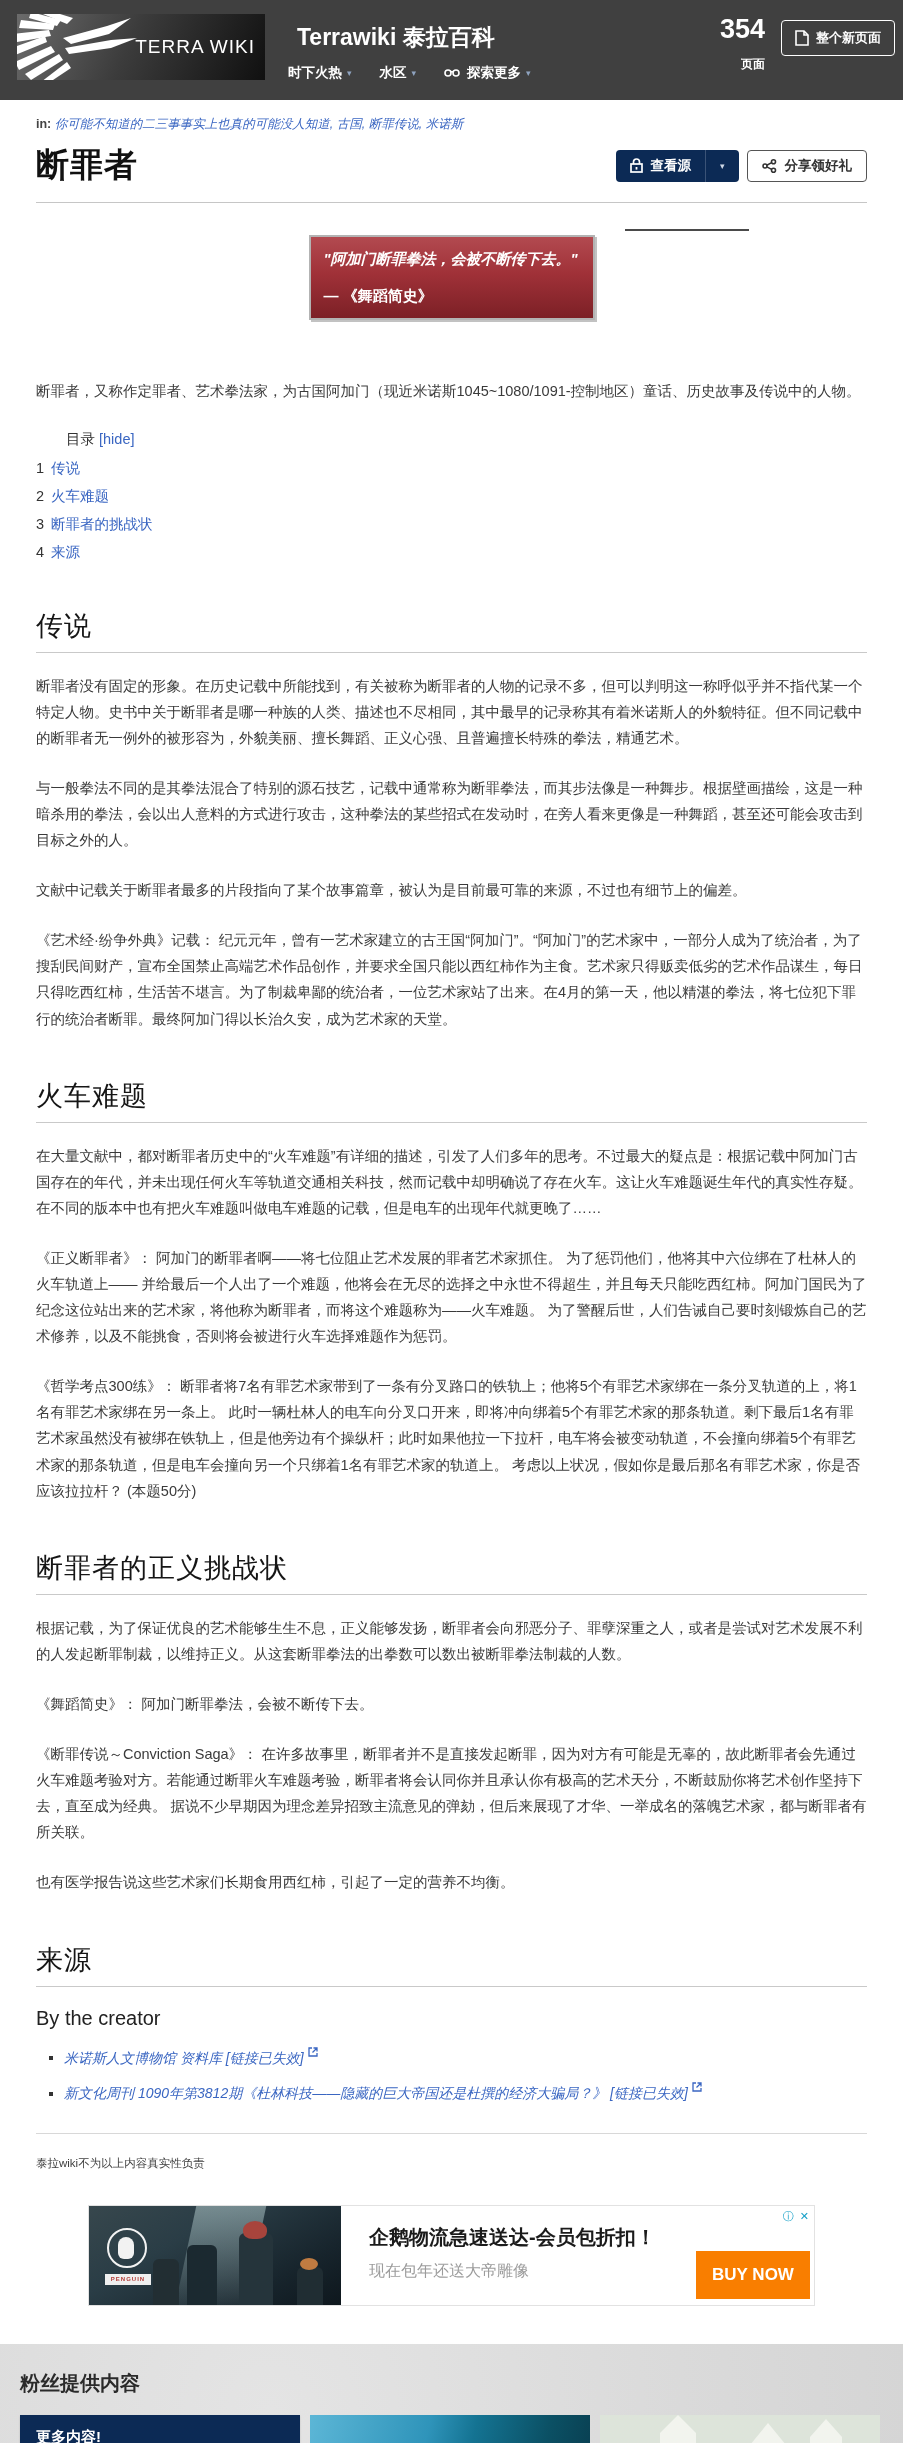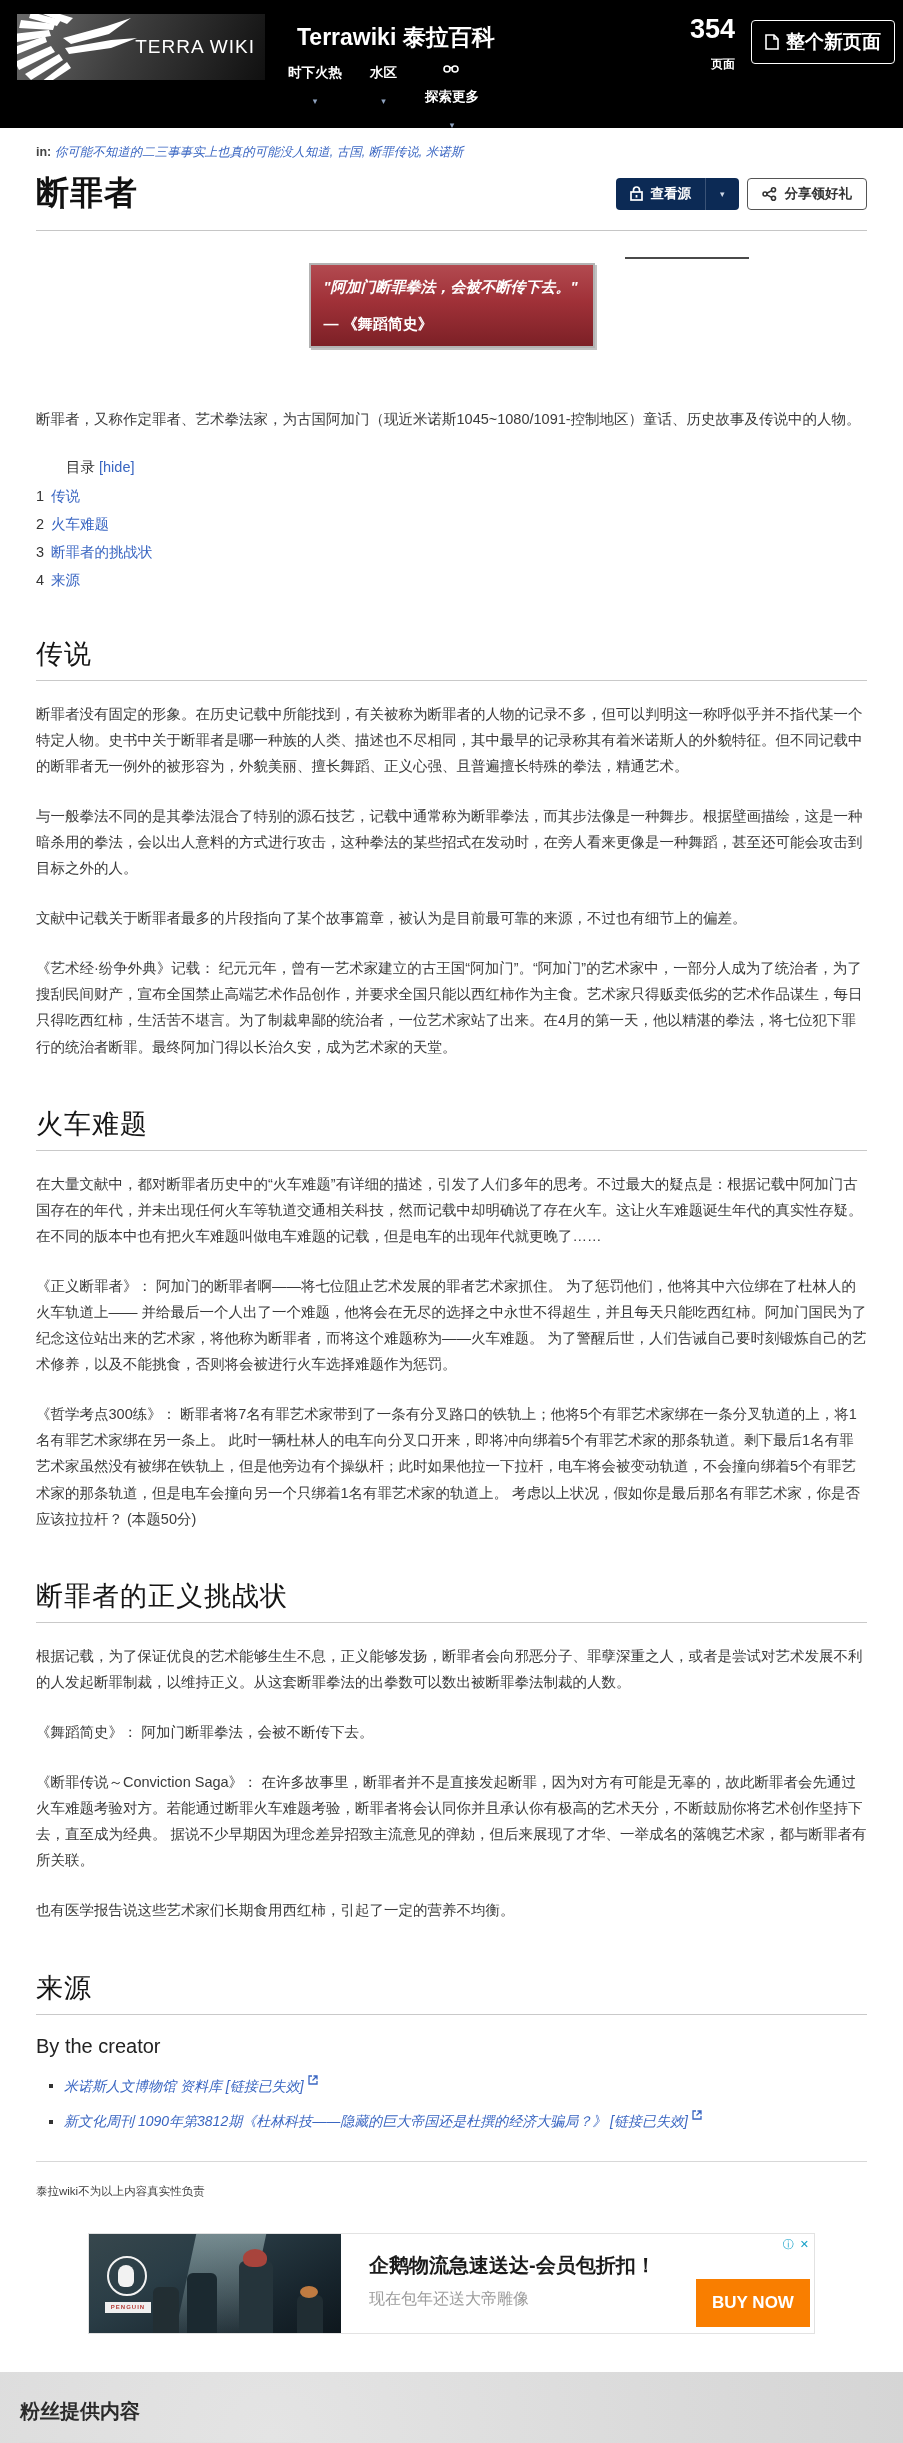--- a/index.html
+++ b/index.html
@@ -6,45 +6,45 @@
   html,body { background:#ffffff; }
   body {
     width:903px; min-height:2443px; margin:0 auto;
     font-family:"Liberation Sans","DejaVu Sans",sans-serif;
     color:#3a3a3a; font-size:14.5px;
   }
   a { text-decoration:none; }
 
   
   .site-header {
-    position:relative; height:128px; background:#000000; color:#fff;padding-left:12px;
+    position:relative; height:100px; background:#404040; color:#fff;padding-left:12px;
   }
   .logo-box {
     position:absolute; left:17px; top:14px; width:248px; height:66px;
     background:linear-gradient(115deg,#6b6b6b 0%,#3c3c3c 45%,#101010 100%);
     display:flex; align-items:center; justify-content:flex-end;
     padding-right:10px; overflow:hidden; cursor:pointer;
   }
   .logo-box svg { position:absolute; left:-6px; top:-4px; }
   .logo-text { font-size:19px; letter-spacing:1px; color:#fff; font-weight:400; position:relative; }
   .site-title {
     position:absolute; left:288px; top:22px; font-size:23px; font-weight:bold; color:#fff; cursor:pointer;margin-left:9px;
   }
   .site-nav { position:absolute; left:288px; top:64px; display:flex; gap:28px; }
-  .nav-item { display:flex; align-items:center; gap:14px; font-size:13.5px; font-weight:bold; color:#fff; cursor:pointer;flex-direction:column; }
+  .nav-item { display:flex; align-items:center; gap:5px; font-size:13.5px; font-weight:bold; color:#fff; cursor:pointer; }
   .chev { font-size:9px; color:#8fa3c0; }
   .explore-ico { display:inline-flex; margin-right:2px; }
   .header-right { position:absolute; right:8px; top:16px; display:flex; align-items:flex-start; gap:16px; }
   .page-counter { text-align:right; line-height:1; }
   .page-counter .num { font-size:27px; font-weight:bold; display:block; }
   .page-counter .lbl { font-size:12px; font-weight:bold; display:block; margin-top:15px; }
   .newpage-btn {
     margin-top:4px; display:flex; align-items:center; gap:7px;
     border:1.5px solid #fff; border-radius:4px; background:transparent; color:#fff;
-    font-size:19px; font-weight:bold; padding:8px 13px; cursor:pointer;
+    font-size:13px; font-weight:bold; padding:8px 13px; cursor:pointer;
     font-family:inherit;
   }
 
   
   .article { padding:12px 36px 0 36px; }
   .tagline { font-size:12.5px; color:#555; margin-top:4px; }
   .tagline .in-lbl { font-weight:bold; color:#444; font-style:normal; }
   .tag-list { display:inline; list-style:none; }
   .tag-list li { display:inline; font-style:italic; }
   .tag-list li:not(:last-child)::after { content:", "; color:#3a66c2; }

